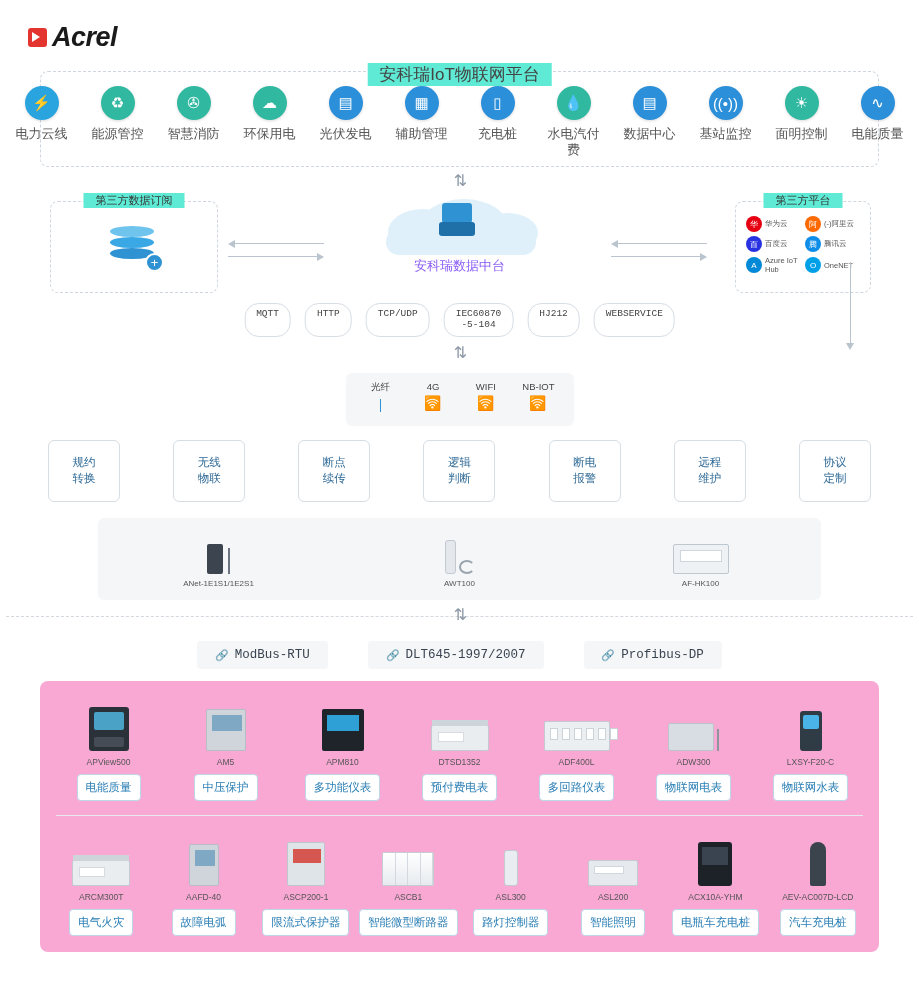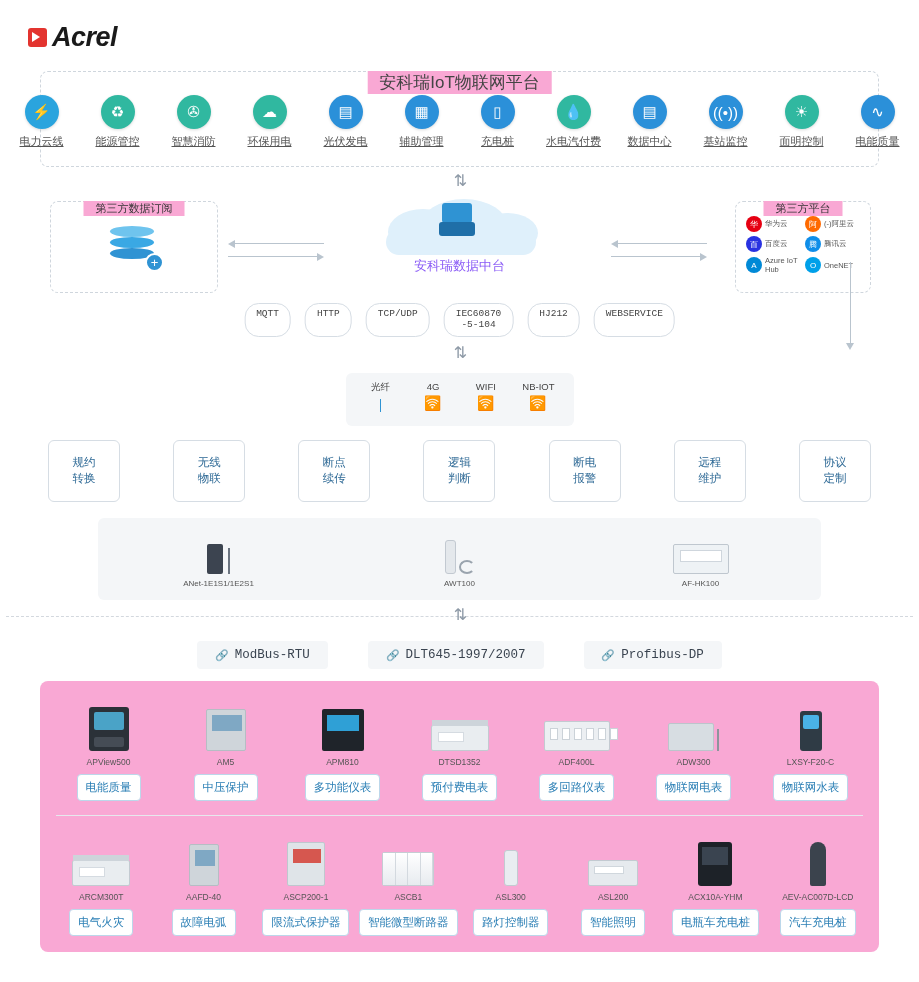--- a/index.html
+++ b/index.html
@@ -28,43 +28,43 @@
   .logo-text { font-size: 27px; font-weight: bold; letter-spacing: -0.5px; color: #1a1a1a; font-style: italic; }
 
   
   .panel {
     border: 1px dashed #cfd6dd;
     border-radius: 8px;
     position: relative;
   }
   .panel-title {
     position: absolute; top: -9px; left: 50%; transform: translateX(-50%);
-    background: #f9a8d4; padding: 0 12px;
-    font-size: 17px; color: #444; white-space: nowrap; margin-top: 8px;
+    background: #5eead4; padding: 0 12px;
+    font-size: 17px; color: #444; white-space: nowrap;
   }
   .panel-title.small { font-size: 11px; color: #333; }
 
   
   #layer-iot {
     margin: 12px 40px 0 40px; height: 96px;
     display: flex; align-items: center; justify-content: center;
   }
   .app-icons { display: flex; gap: 14px; padding-top: 6px; }
   .app-item { width: 62px; text-align: center; }
   .app-bubble {
     width: 34px; height: 34px; border-radius: 50%;
     margin: 0 auto 6px auto;
     background: #2aa4de;
     display: flex; align-items: center; justify-content: center;
     color: #fff; font-size: 15px;
     box-shadow: 0 1px 3px rgba(0,0,0,.15);
   }
   .app-bubble.g { background: #30b8a0; }
   .app-bubble.d { background: #2b90d9; }
-  .app-label { font-size: 11px; color: #555; line-height: 1.2; text-decoration: underline; }
+  .app-label { font-size: 13px; color: #555; line-height: 1.2; }
 
   
   .arrow-ud {
     text-align: center; font-size: 16px; color: #8d99a6; letter-spacing: -2px;
     line-height: 1; height: 20px;
   }
   .divider-dots {
     border-top: 1px dashed #d3d8de; margin: 0 6px;
   }
 

